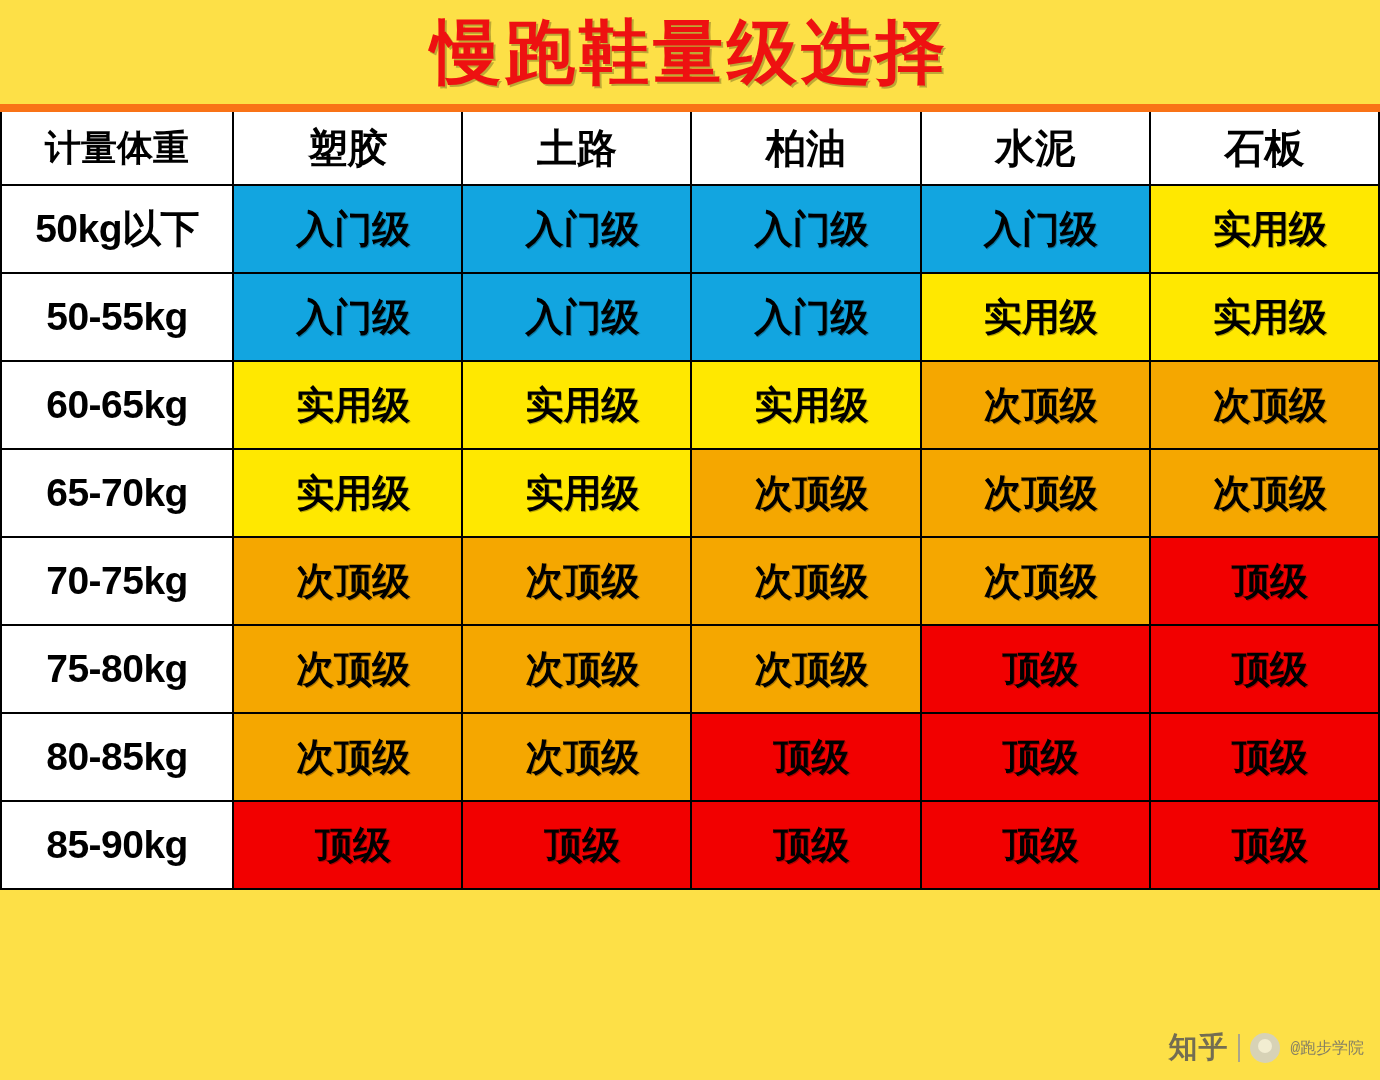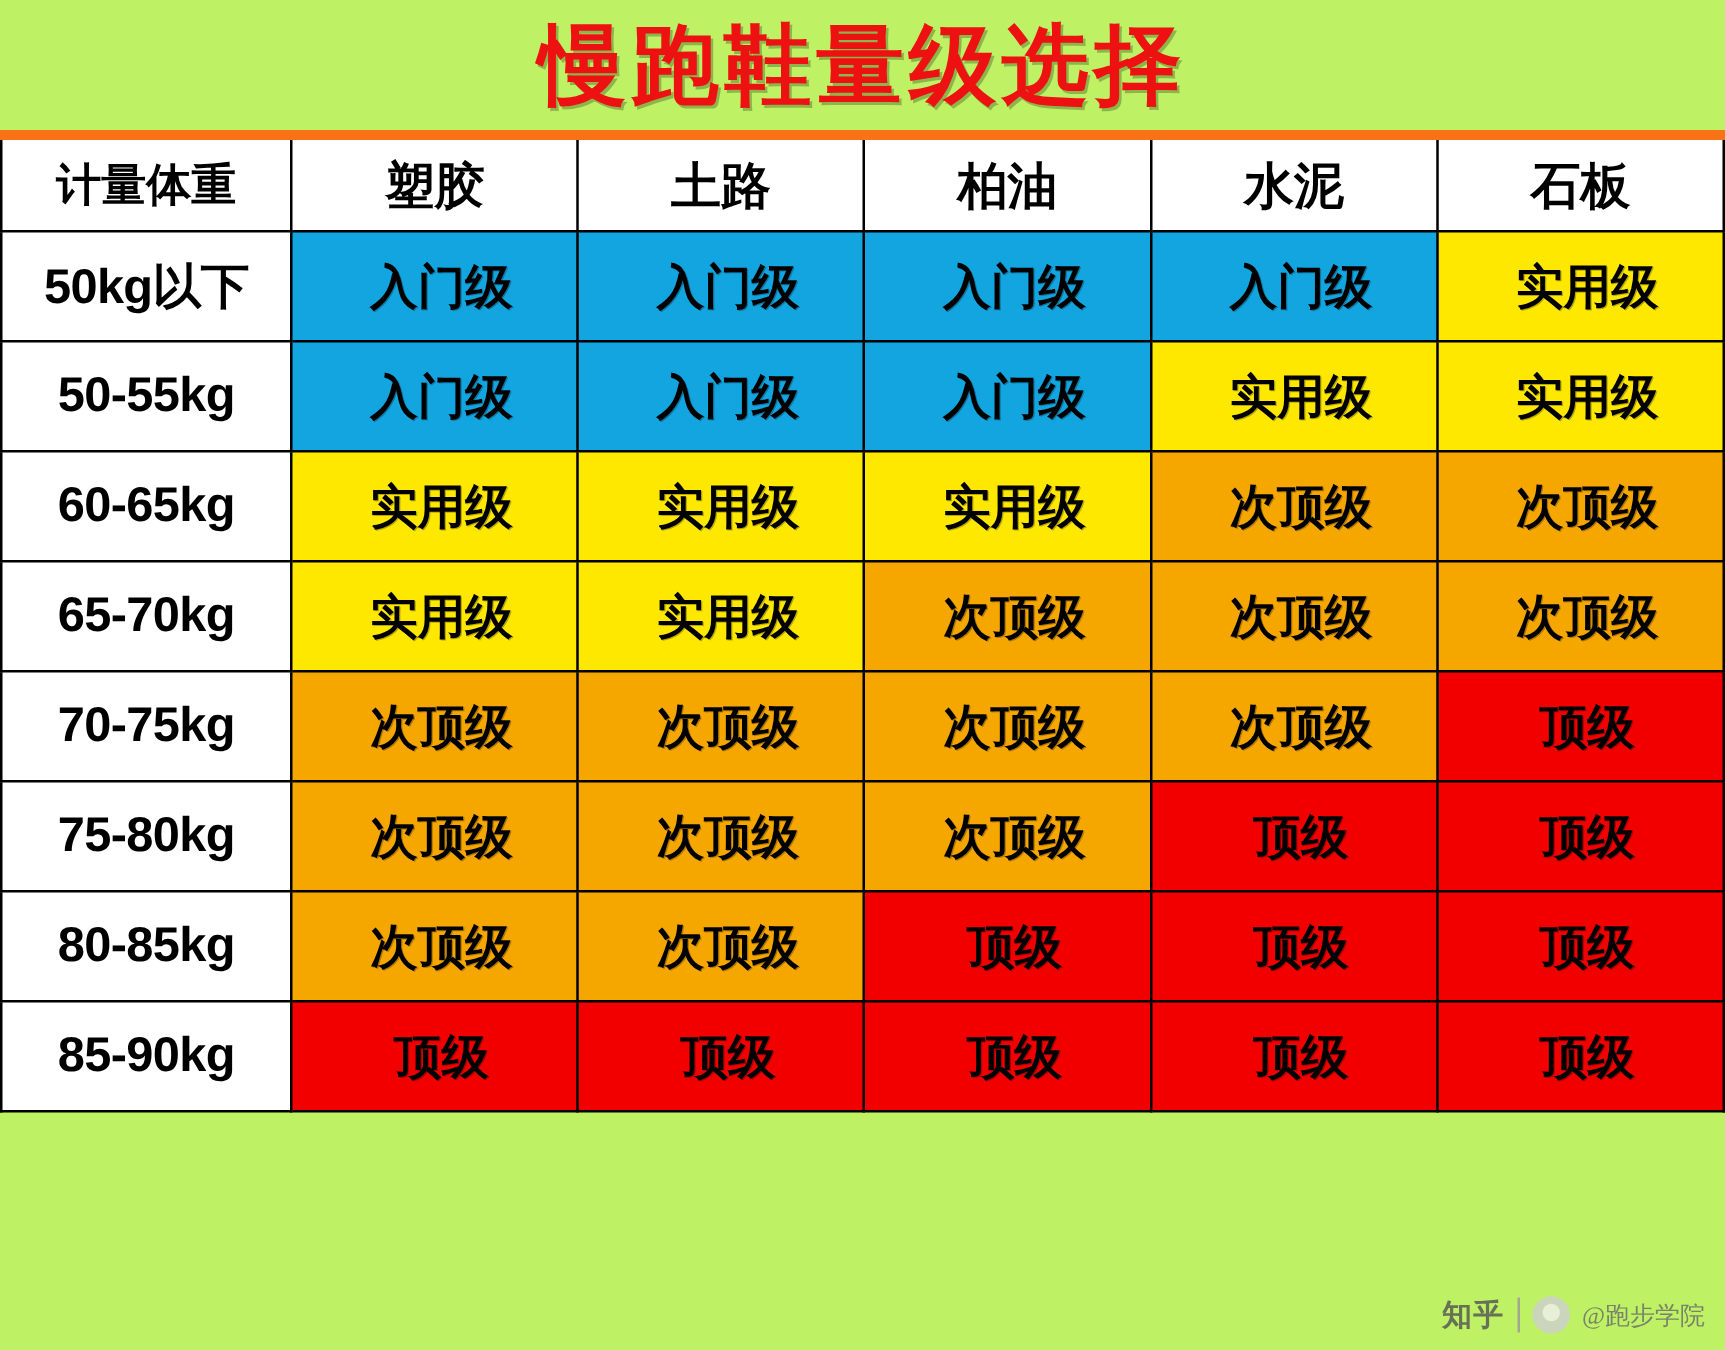--- a/index.html
+++ b/index.html
@@ -10,21 +10,21 @@
   body {
     width: 1380px;
     height: 1080px;
     font-family: "Liberation Sans", sans-serif;
     overflow: hidden;
   }
   .page {
     position: relative;
     width: 1380px;
     height: 1080px;
-    background: #bef264;
+    background: #fde047;
     box-sizing: border-box;
   }
   .title {
     height: 104px;
     display: flex;
     align-items: center;
     justify-content: center;
     color: #ee1111;
     font-family: "DejaVu Sans", sans-serif;
     font-weight: bold;
@@ -82,21 +82,21 @@
     bottom: 12px;
     display: flex;
     align-items: center;
     gap: 10px;
     opacity: 0.82;
   }
   .wm .wm-logo {
     display: flex;
     align-items: center;
     color: #555;
-    font-size: 24px;
+    font-size: 29px;
     font-weight: bold;
     font-family: "DejaVu Sans", sans-serif;
     letter-spacing: 1px;
   }
   .wm .wm-sep {
     width: 2px;
     height: 28px;
     background: #9a9a9a;
   }
   .wm .wm-av {
@@ -110,22 +110,22 @@
   .wm .wm-av::after {
     content: "";
     position: absolute;
     left: 8px; top: 6px;
     width: 14px; height: 14px;
     border-radius: 50%;
     background: #f0f0f0;
   }
   .wm .wm-name {
     color: #6b6b6b;
-    font-size: 20px;
-    font-family: Liberation Serif, serif;
+    font-size: 16px;
+    font-family: Liberation Mono, monospace;
   }
 </style>
 </head>
 <body>
 
 <div class="page">
 
   <div class="title">慢跑鞋量级选择</div>
 
   <table class="grade-table">

